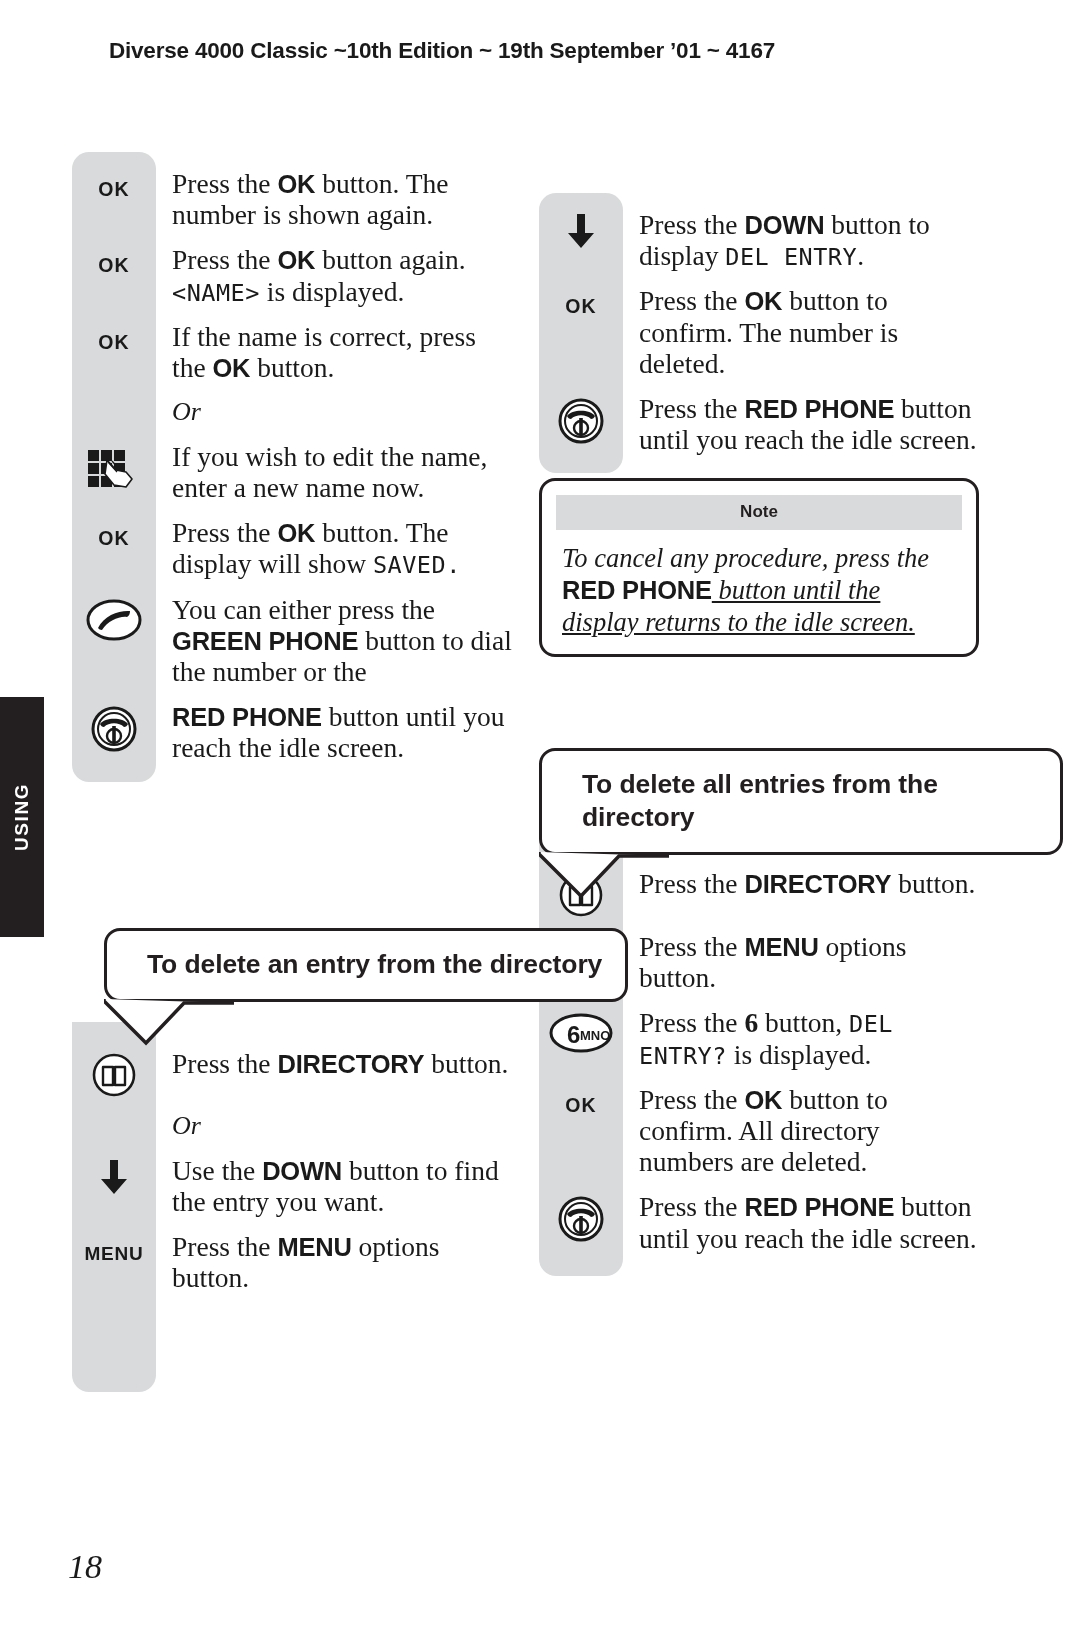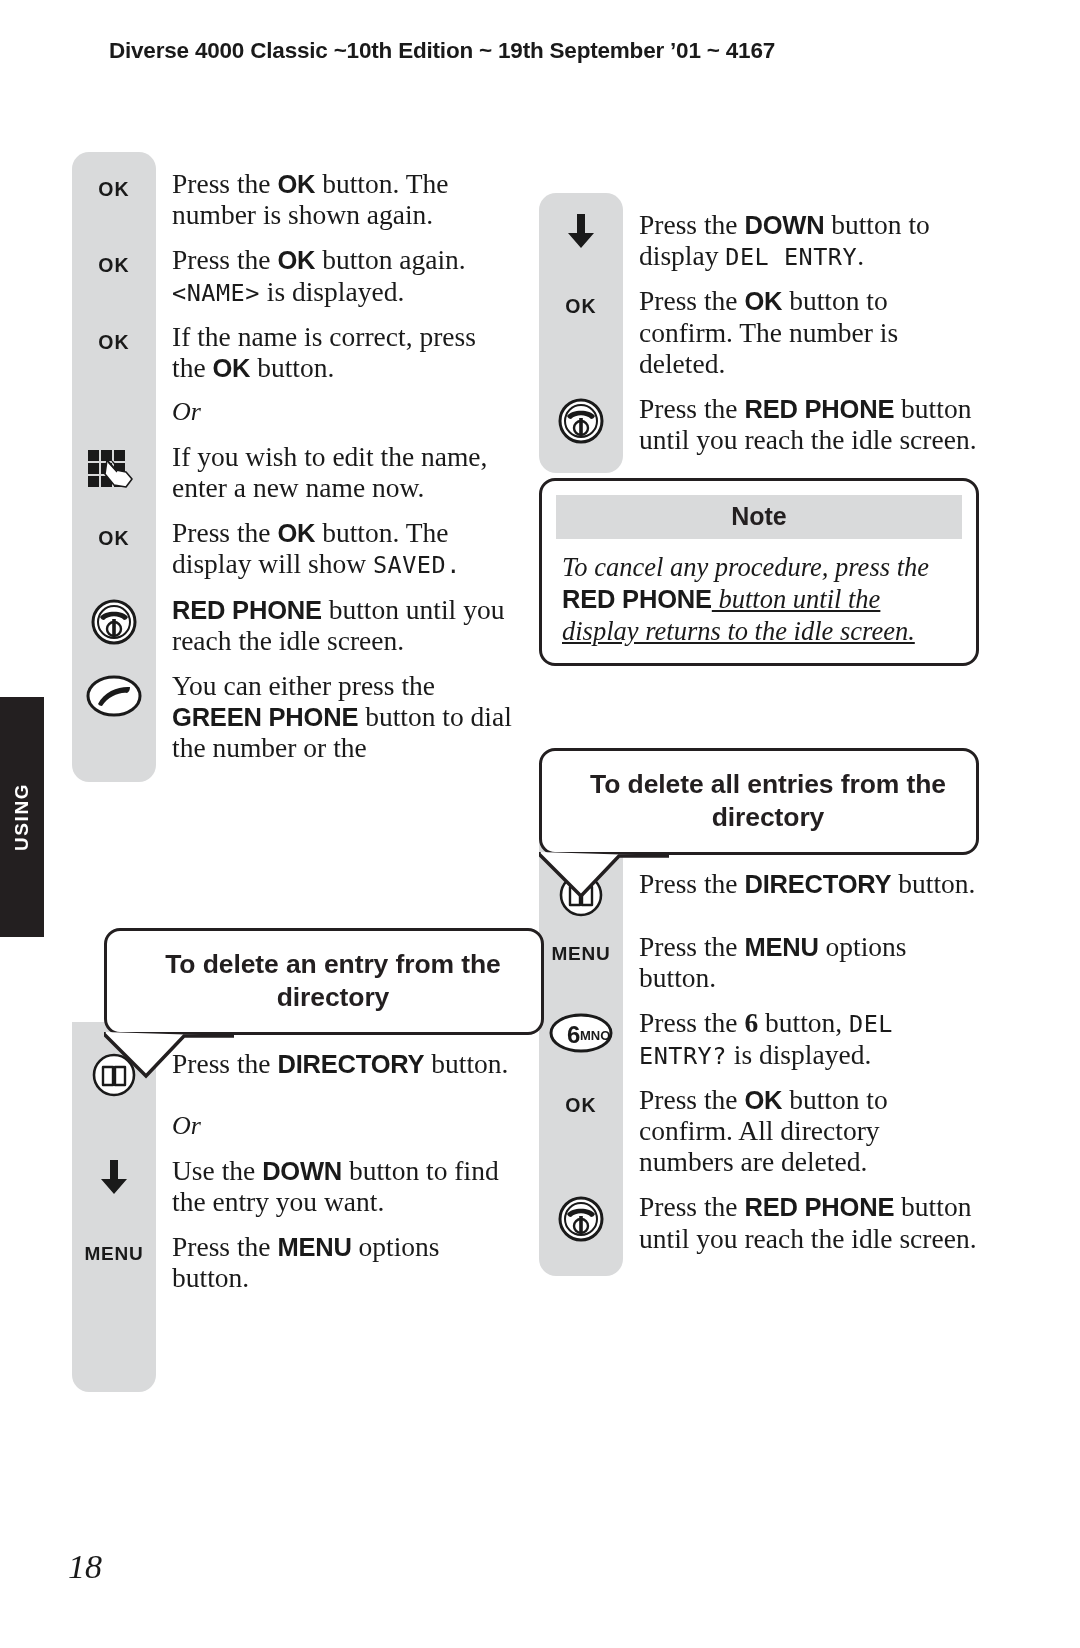--- a/index.html
+++ b/index.html
@@ -139,22 +139,21 @@
     letter-spacing: 3px;
     color: #1a1a1a;
     line-height: 1;
     padding-top: 8px;
   }
   .ico-svg { display: block; }
 
   
   .callout {
     position: absolute;
-    width: 440px;
-    text-align: center;
+    width: 524px;
   }
   .callout-box {
     border: 3.5px solid #231f20;
     border-radius: 16px;
     background: #ffffff;
     padding: 17px 22px 18px 40px;
     box-sizing: border-box;
     position: relative;
     z-index: 2;
   }
@@ -184,21 +183,21 @@
     border-radius: 16px;
     background: #ffffff;
     box-sizing: border-box;
     padding: 14px 14px 16px 14px;
   }
   .note-header {
     background: #d9dadb;
     text-align: center;
     font-family: "Liberation Sans", sans-serif;
     font-weight: 700;
-    font-size: 25px;
+    font-size: 17px;
     color: #231f20;
     padding: 7px 0 8px 0;
   }
   .note-body {
     font-family: "Liberation Serif", serif;
     font-style: italic;
     font-size: 26.5px;
     line-height: 1.2;
     padding: 13px 6px 0 6px;
     color: #1a1a1a;
@@ -269,38 +268,38 @@
         <div class="step-text"><span>If you wish to edit the name, enter a new name now.</span></div>
       </div>
       <div class="step">
         <div class="step-icon">
           <div class="ico-ok">OK</div>
         </div>
         <div class="step-text"><span>Press the </span><span class="b">OK</span><span> button. The display will show </span><span class="lcd">SAVED.</span></div>
       </div>
       <div class="step">
         <div class="step-icon">
+          <svg class="ico-svg" width="56" height="42" viewBox="0 0 56 42">
+            <ellipse cx="28" cy="21" rx="26" ry="19" fill="#fff" stroke="#1a1a1a" stroke-width="3"></ellipse>
+            <path d="M12 29 C18 16 34 11 44 12 C44 15 43 17 41 18 C33 17 22 22 16 31 C14 31 13 30 12 29 Z" fill="#1a1a1a"></path>
+          </svg>
+        </div>
+        <div class="step-text"><span>You can either press the </span><span class="b">GREEN PHONE</span><span> button to dial the number or the </span></div>
+      </div>
+      <div class="step">
+        <div class="step-icon">
           <svg class="ico-svg" width="46" height="46" viewBox="0 0 46 46">
             <circle cx="23" cy="23" r="21" fill="#fff" stroke="#1a1a1a" stroke-width="3"></circle>
             <circle cx="23" cy="23" r="16" fill="#fff" stroke="#1a1a1a" stroke-width="2"></circle>
             <path d="M9 18 C14 11 32 11 37 18 C36 20 35 21 33 21 C28 16 18 16 13 21 C11 21 10 20 9 18 Z" fill="#1a1a1a"></path>
             <rect x="21.2" y="20" width="3.6" height="16" fill="#1a1a1a"></rect>
             <circle cx="23" cy="30" r="7" fill="none" stroke="#1a1a1a" stroke-width="2.4"></circle>
           </svg>
         </div>
         <div class="step-text"><span class="b">RED PHONE</span><span> button until you reach the idle screen.</span></div>
-      </div>
-      <div class="step">
-        <div class="step-icon">
-          <svg class="ico-svg" width="56" height="42" viewBox="0 0 56 42">
-            <ellipse cx="28" cy="21" rx="26" ry="19" fill="#fff" stroke="#1a1a1a" stroke-width="3"></ellipse>
-            <path d="M12 29 C18 16 34 11 44 12 C44 15 43 17 41 18 C33 17 22 22 16 31 C14 31 13 30 12 29 Z" fill="#1a1a1a"></path>
-          </svg>
-        </div>
-        <div class="step-text"><span>You can either press the </span><span class="b">GREEN PHONE</span><span> button to dial the number or the </span></div>
       </div>
     </div>
 </div>
 
 <div class="callout" id="lcallout" style="left:104px; top:928px;">
   <div class="callout-box">
     <div class="callout-title">To delete an entry from the directory</div>
   </div>
   <svg class="callout-tail" viewBox="0 0 130 48">
     <path d="M0 0 L0 2 L42 44 L80 4 L130 4" fill="#ffffff" stroke="#231f20" stroke-width="3.5" stroke-linejoin="miter"></path>

